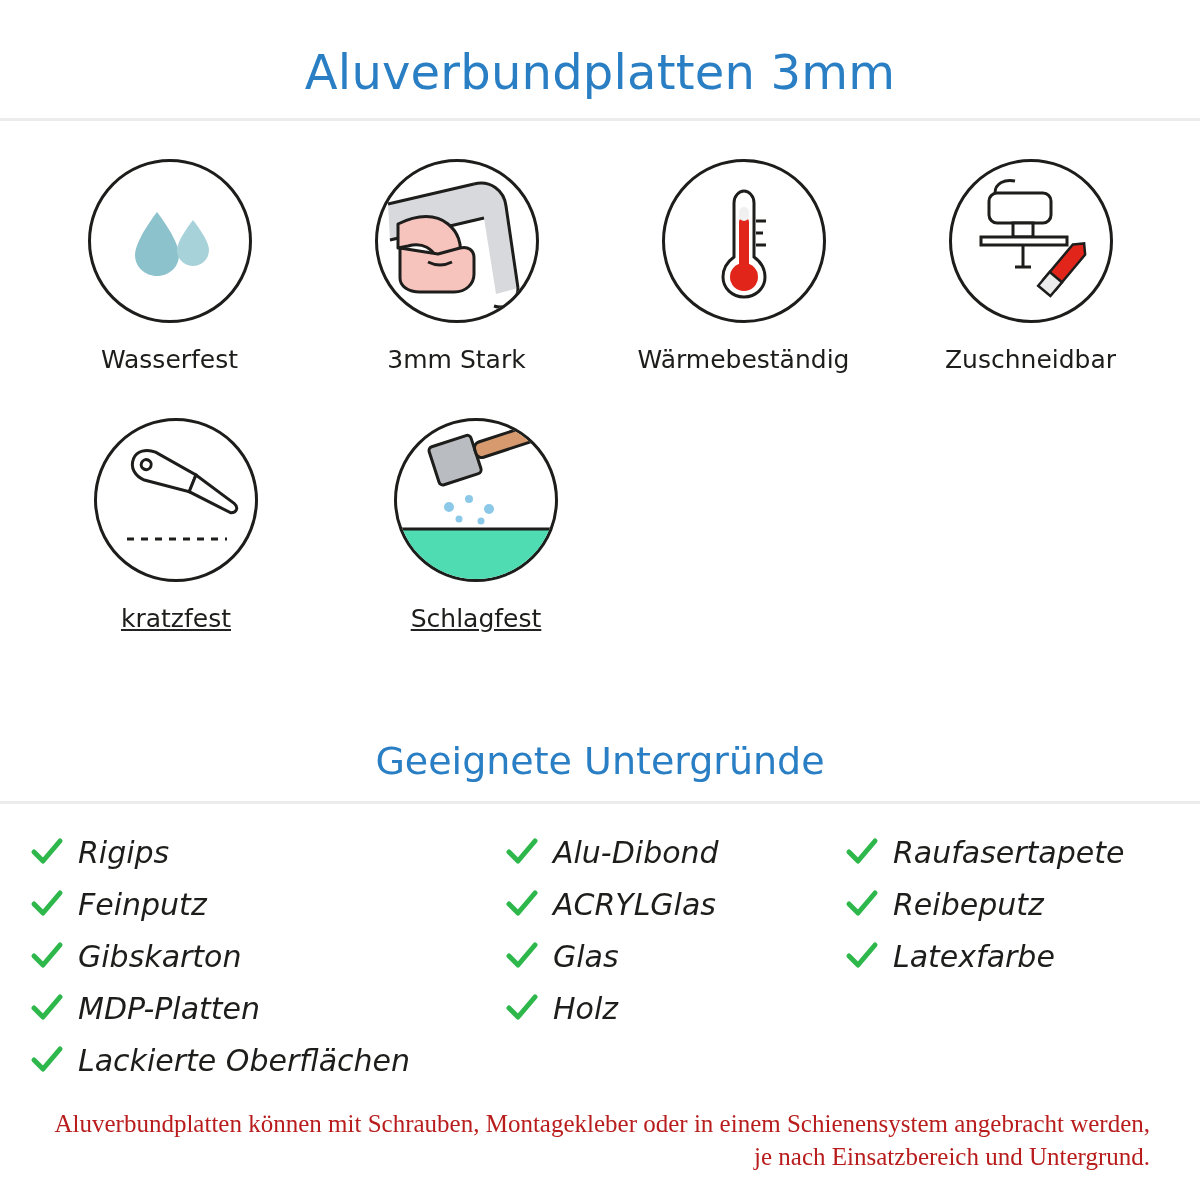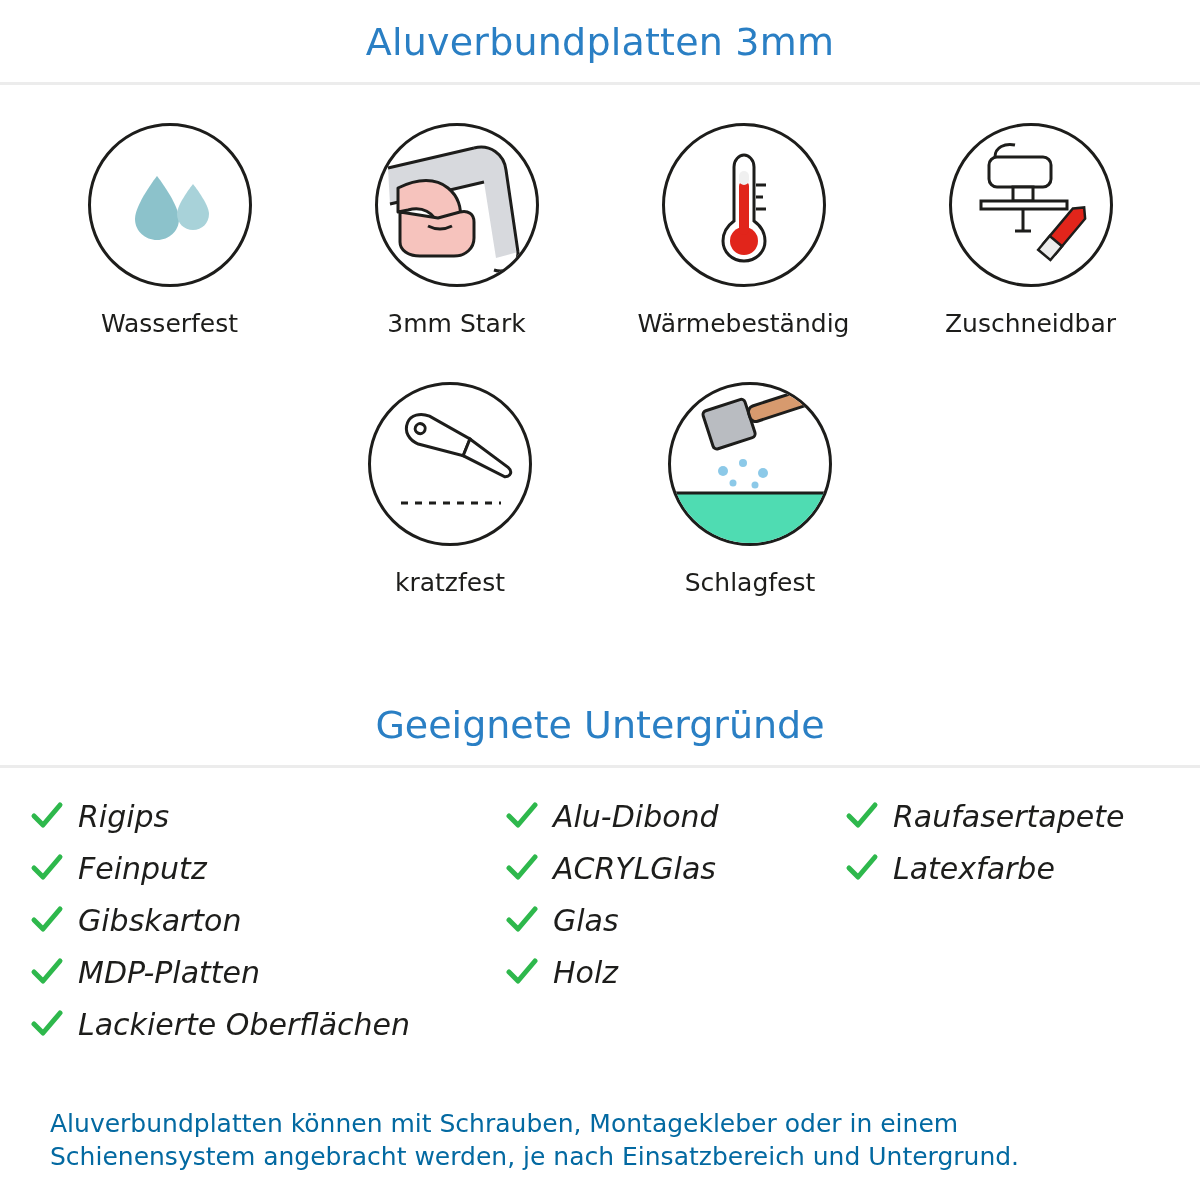--- a/index.html
+++ b/index.html
@@ -18,40 +18,39 @@
     position: relative;
     width: 1200px;
     height: 1200px;
     box-sizing: border-box;
   }
 
   
   .title {
     text-align: center;
     color: #2a7fc4;
-    font-size: 38px;
+    font-size: 48px;
     font-weight: 400;
     letter-spacing: 0.2px;
-    padding-top: 20px;
+    padding-top: 44px;
     padding-bottom: 18px;
     border-radius: 15px;
   }
   .rule {
     width: 100%;
     height: 3px;
     background: #ececec;
   }
 
   
   .features {
     padding: 38px 26px 0 26px;
   }
   .frow {
     display: flex;
-    justify-content: center;
   }
   .frow.row1 .fitem { width: 300px; }
   .frow.row2 .fitem { width: 300px; }
   .fitem {
     display: flex;
     flex-direction: column;
     align-items: center;
   }
   .circle {
     width: 158px;
@@ -67,20 +66,21 @@
   }
   .flabel {
     margin-top: 22px;
     font-size: 25px;
     color: #1d1d1b;
     text-align: center;
     white-space: nowrap;
   }
   .frow.row2 {
     margin-top: 44px;
+    text-decoration: underline;
   }
 
   
   .subtitle {
     text-align: center;
     color: #2a7fc4;
     font-size: 38px;
     font-weight: 400;
     margin-top: 106px;
     margin-bottom: 18px;
@@ -116,25 +116,26 @@
     color: #1d1d1b;
     white-space: nowrap;
   }
 
   
   .note {
     position: absolute;
     left: 0;
     right: 0;
     bottom: 26px;
-    text-align: left;
-    color: #0369a1;
+    text-align: right;
+    color: #b91c1c;
     font-size: 25px;
     line-height: 1.35;
     padding: 0 50px;
+    font-family: Liberation Serif, serif;
   }
 </style>
 </head>
 <body>
 
 <div class="page">
 
   <div class="title">Aluverbundplatten 3mm</div>
   <div class="rule"></div>
 
@@ -311,20 +312,26 @@
       <div class="sitem">
         <svg class="check" viewBox="0 0 34 34">
             <path d="M4 17 L13 26 L30 6" fill="none" stroke="#2eb84c" stroke-width="5" stroke-linecap="round" stroke-linejoin="round"></path>
           </svg>
         <span>Raufasertapete</span>
       </div>
       <div class="sitem">
         <svg class="check" viewBox="0 0 34 34">
             <path d="M4 17 L13 26 L30 6" fill="none" stroke="#2eb84c" stroke-width="5" stroke-linecap="round" stroke-linejoin="round"></path>
           </svg>
+        <span>Reibeputz</span>
+      </div>
+      <div class="sitem">
+        <svg class="check" viewBox="0 0 34 34">
+            <path d="M4 17 L13 26 L30 6" fill="none" stroke="#2eb84c" stroke-width="5" stroke-linecap="round" stroke-linejoin="round"></path>
+          </svg>
         <span>Latexfarbe</span>
       </div>
     </div>
 
   </div>
 
   <div class="note">Aluverbundplatten können mit Schrauben, Montagekleber oder in einem Schienensystem angebracht werden, je nach Einsatzbereich und Untergrund.</div>
 
 </div>
 

